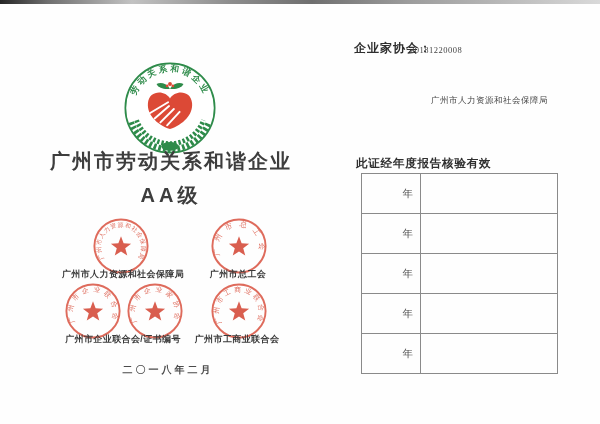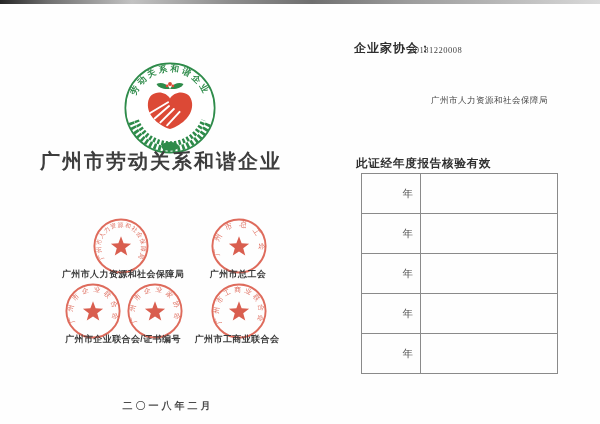--- a/index.html
+++ b/index.html
@@ -13,38 +13,38 @@
   }
   
   .emblem{position:absolute;left:122px;top:60px;width:96px;height:96px;}
   .em-ring{fill:#ffffff;stroke:#2e8b4a;stroke-width:1.8;}
   .em-wreath{fill:none;stroke:#2e8b4a;}
   .em-green{fill:#2e8b4a;}
   .em-red{fill:#dc4936;}
   .em-arc-text{fill:#2e8b4a;font-weight:bold;font-family:"Liberation Sans",sans-serif;}
   .em-hand{fill:none;stroke:#ffffff;stroke-width:2;stroke-linecap:round;}
   .cert-title{
-    position:absolute;left:40px;top:148px;width:262px;
+    position:absolute;left:40px;top:148px;width:262px;text-align:center;
     font-size:20px;font-weight:bold;letter-spacing:2px;color:#3d3d3d;white-space:nowrap;
   }
   .cert-grade{
     position:absolute;left:40px;top:182px;width:262px;text-align:center;
     font-size:20px;font-weight:bold;letter-spacing:4px;color:#3d3d3d;
   }
   .seal{position:absolute;width:58px;height:58px;opacity:.84;}
   .seal-ring{fill:none;stroke:#d9503e;stroke-width:2;}
   .seal-star{fill:#d2402e;}
   .seal-text{fill:#d9503e;font-family:"Liberation Sans",sans-serif;}
   .seal-label{
     position:absolute;transform:translateX(-50%);white-space:nowrap;
     font-size:9px;font-weight:bold;color:#3a3a3a;letter-spacing:0.4px;
   }
   .issue-date{
     position:absolute;left:168px;top:363px;transform:translateX(-50%);white-space:nowrap;
-    font-size:10px;color:#4a4a4a;letter-spacing:3px;font-weight:bold;margin-top:36px;
+    font-size:10px;color:#4a4a4a;letter-spacing:3px;font-weight:bold;
   }
   
   .field-label{position:absolute;font-weight:bold;color:#2f2f2f;white-space:nowrap;}
   .lbl-certno{left:354px;top:40px;font-size:12px;letter-spacing:1px;}
   .val-certno{
     position:absolute;left:410px;top:45px;font-size:8.5px;color:#444;
     font-family:"Liberation Serif",serif;letter-spacing:0.5px;text-align:center;
   }
   .lbl-holder{left:354px;top:90px;font-size:11.5px;letter-spacing:1px;}
   .val-holder{
@@ -88,20 +88,21 @@
     <path class="em-green" d="M50,30 C54,24 60,23 64,25 C62,29 56,31 50,30 Z"></path>
     <circle class="em-red" cx="50" cy="25" r="2"></circle>
     <circle class="em-red" cx="47" cy="27" r="1.4"></circle>
     <circle class="em-red" cx="53" cy="27" r="1.4"></circle>
     <text class="em-arc-text" font-size="9" letter-spacing="2.6" text-anchor="middle">
       <textPath href="#emArc" startOffset="50%">劳动关系和谐企业</textPath>
     </text>
   </svg>
 
   <div class="cert-title">广州市劳动关系和谐企业</div>
+  <div class="cert-grade">AA级</div>
 
   <svg class="seal" style="left:92px;top:217px" viewBox="0 0 60 60">
     <defs>
         <path id="sa1" d="M12.8,43 A21,21 0 1 1 47.2,43"></path>
       </defs>
     <circle class="seal-ring" cx="30" cy="30" r="27.5"></circle>
     <polygon class="seal-star" points="30,20 27.3,27.28 19.54,27.6 25.63,32.42 23.53,39.9 30,35.6 36.47,39.9 34.37,32.42 40.46,27.6 32.7,27.28"></polygon>
     <text class="seal-text" font-size="6.2" letter-spacing="0.8" text-anchor="middle">
       <textPath href="#sa1" startOffset="50%">广州市人力资源和社会保障局</textPath>
     </text>

